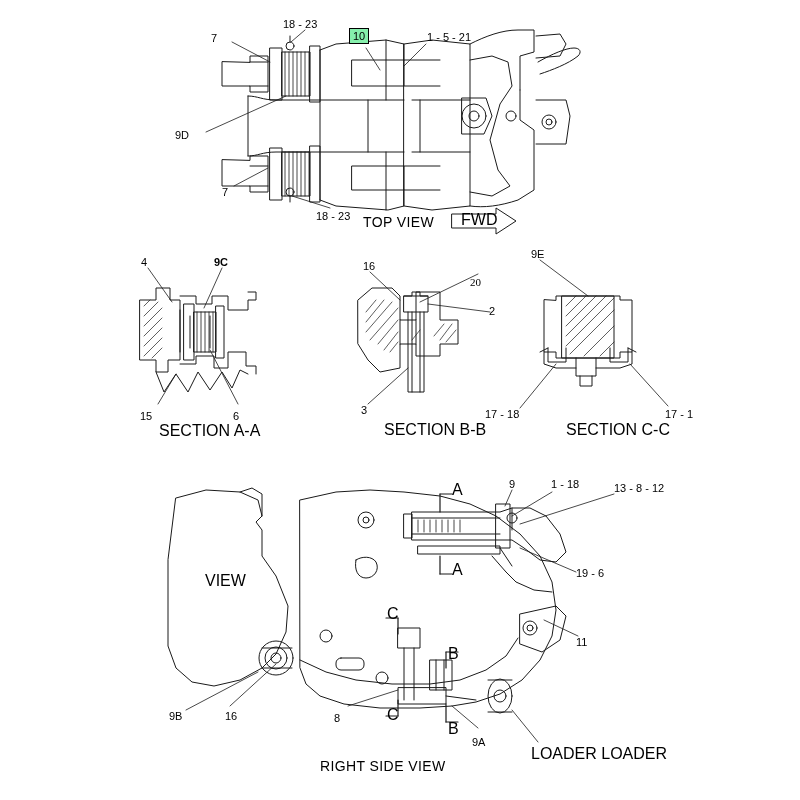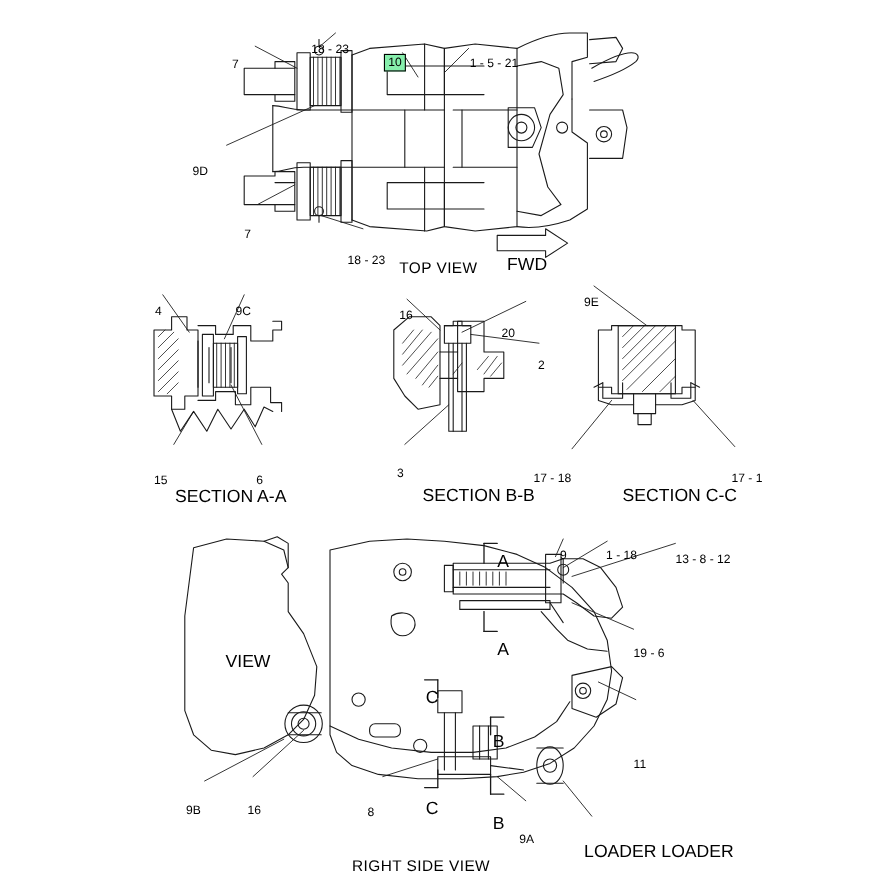--- a/index.html
+++ b/index.html
@@ -27,21 +27,20 @@
     width: 800px;
     height: 800px;
   }
   .lbl {
     position: absolute;
     font-family: "Liberation Sans", sans-serif;
     font-size: 11px;
     line-height: 12px;
     color: #000;
     white-space: nowrap;
-    margin-top: 21px;
   }
   .lbl.big {
     font-size: 14px;
     letter-spacing: 0.4px;
   }
   .lbl.mid {
     font-size: 16px;
   }
   .lbl.hl {
     background: #86efac;
@@ -273,27 +272,27 @@
   <div class="lbl" style="left:211px; top:32px;">7</div>
   <div class="lbl hl" style="left:349px; top:28px;">10</div>
   <div class="lbl" style="left:427px; top:31px;">1 - 5 - 21</div>
   <div class="lbl" style="left:175px; top:129px;">9D</div>
   <div class="lbl" style="left:222px; top:186px;">7</div>
   <div class="lbl" style="left:316px; top:210px;">18 - 23</div>
   <div class="lbl big" style="left:363px; top:216px;">TOP VIEW</div>
   <div class="lbl mid" style="left:461px; top:214px;">FWD</div>
 
   <div class="lbl" style="left:141px; top:256px;">4</div>
-  <div class="lbl" style="left:214px; top:256px;">9C</div>
+  <div class="lbl" style="left:214px; top:256px;font-weight:bold;">9C</div>
   <div class="lbl" style="left:140px; top:410px;">15</div>
   <div class="lbl" style="left:233px; top:410px;">6</div>
   <div class="lbl mid" style="left:159px; top:425px;text-align:center;">SECTION A-A</div>
 
   <div class="lbl" style="left:363px; top:260px;">16</div>
-  <div class="lbl" style="left:456px; top:276px;">20</div>
+  <div class="lbl" style="left:470px; top:276px;font-family:Liberation Serif, serif;">20</div>
   <div class="lbl" style="left:489px; top:305px;">2</div>
   <div class="lbl" style="left:361px; top:404px;">3</div>
   <div class="lbl mid" style="left:384px; top:424px;">SECTION B-B</div>
 
   <div class="lbl" style="left:531px; top:248px;">9E</div>
   <div class="lbl" style="left:485px; top:408px;">17 - 18</div>
   <div class="lbl" style="left:665px; top:408px;">17 - 1</div>
   <div class="lbl mid" style="left:566px; top:424px;">SECTION C-C</div>
 
   <div class="lbl mid" style="left:205px; top:575px;">VIEW</div>
@@ -303,21 +302,21 @@
   <div class="lbl mid" style="left:452px; top:564px;">A</div>
   <div class="lbl mid" style="left:387px; top:608px;">C</div>
   <div class="lbl mid" style="left:387px; top:709px;">C</div>
   <div class="lbl mid" style="left:448px; top:648px;">B</div>
   <div class="lbl mid" style="left:448px; top:723px;">B</div>
 
   <div class="lbl" style="left:509px; top:478px;">9</div>
   <div class="lbl" style="left:551px; top:478px;">1 - 18</div>
   <div class="lbl" style="left:614px; top:482px;">13 - 8 - 12</div>
   <div class="lbl" style="left:576px; top:567px;">19 - 6</div>
-  <div class="lbl" style="left:576px; top:668px;">11</div>
+  <div class="lbl" style="left:576px; top:636px;">11</div>
   <div class="lbl" style="left:169px; top:710px;">9B</div>
   <div class="lbl" style="left:225px; top:710px;">16</div>
   <div class="lbl" style="left:334px; top:712px;">8</div>
   <div class="lbl" style="left:472px; top:736px;">9A</div>
 
   <div class="lbl big" style="left:320px; top:760px;">RIGHT SIDE VIEW</div>
 
 </div>
 
 </body></html>

